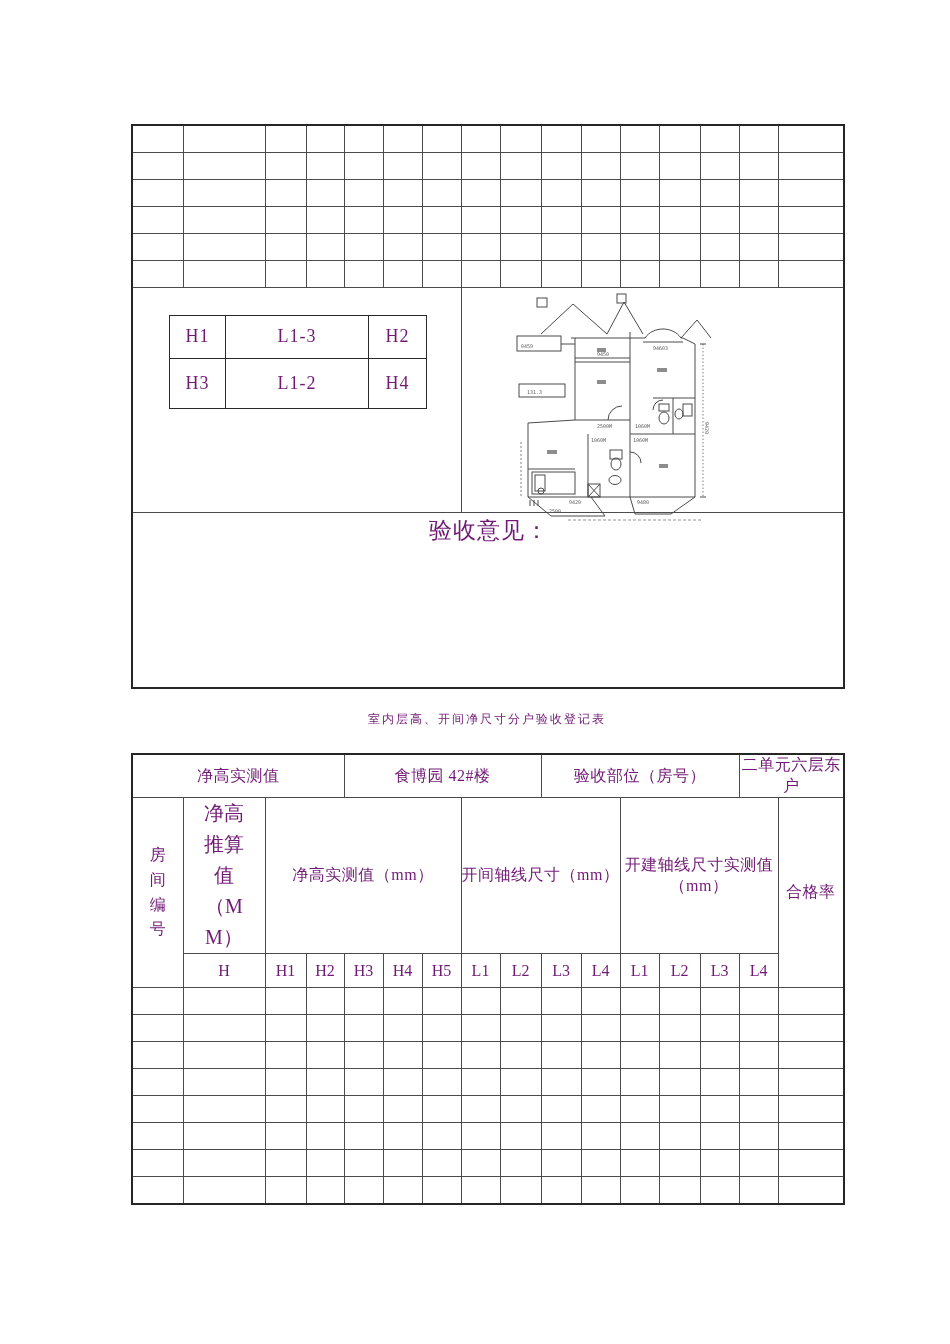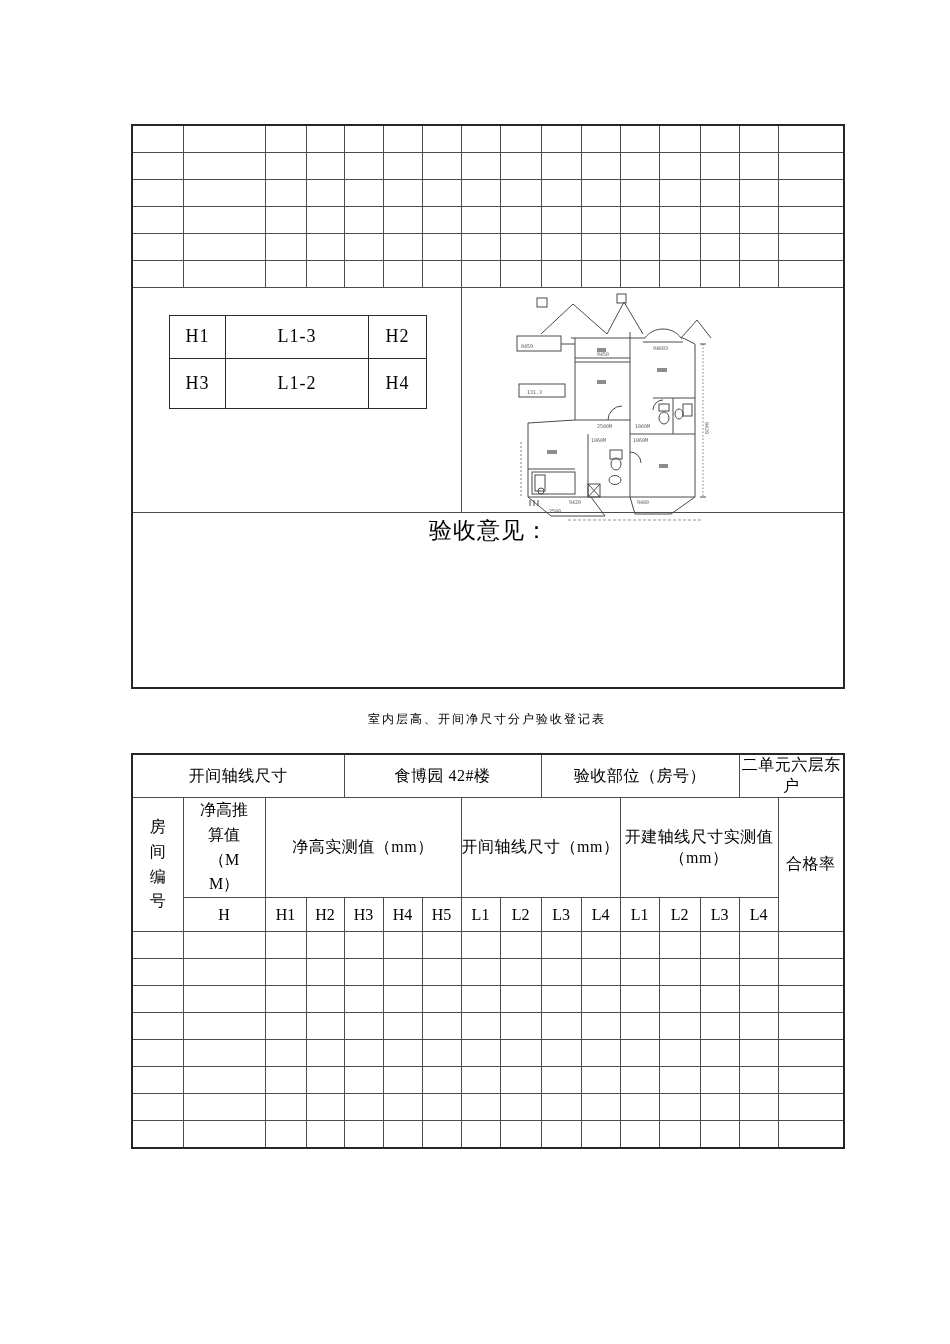--- a/index.html
+++ b/index.html
@@ -1,21 +1,21 @@
 <!DOCTYPE html>
 <html><head>
 <meta charset="utf-8">
 <style>
   html,body{margin:0;padding:0;background:#ffffff;}
   .page{
     position:relative;
     width:950px;height:1344px;
     background:#ffffff;
     font-family:"Liberation Serif","DejaVu Serif",serif;
-    color:#000000;
+    color:#701a75;
     overflow:hidden;
   }
   table.sheet{
     position:absolute;
     border-collapse:collapse;
     table-layout:fixed;
     border:2px solid #262626;
   }
   table.sheet td{
     border:1px solid #4b4b4b;
@@ -56,21 +56,21 @@
   .vtext{
     width:18px;margin:16px auto;
     word-break:break-all;
     line-height:1.55;
     font-size:16px;
   }
   .wrapnarrow{
     width:52px;margin:0 auto;
     word-break:break-all;
     line-height:1.55;
-    font-size:16px;
+    font-size:20px;
   }
   .hdr{font-size:17px;letter-spacing:0.5px;}
   .sub{font-size:15px;}
   svg.floorplan{position:absolute;left:513px;top:292px;}
   svg.floorplan path, svg.floorplan rect.ln, svg.floorplan line, svg.floorplan ellipse, svg.floorplan circle{
     fill:none;stroke:#4a4a4a;stroke-width:1;
   }
   svg.floorplan text{
     font-family:"DejaVu Sans Mono",monospace;
     font-size:5px;fill:#5d5d5d;
@@ -331,21 +331,21 @@
         <col style="width:40px">
         <col style="width:39px">
         <col style="width:39px">
       <col style="width:41px">
         <col style="width:39px">
         <col style="width:39px">
         <col style="width:66px">
     </colgroup>
     <tbody>
       <tr style="height:26px">
-        <td colspan="4" class="hdr">开间轴线尺寸</td>
+        <td colspan="4" class="hdr">净高实测值</td>
         <td colspan="5" class="hdr">食博园 42#楼</td>
         <td colspan="5" class="hdr">验收部位（房号）</td>
         <td colspan="2" class="hdr">二单元六层东户</td>
       </tr>
       <tr style="height:85px">
         <td rowspan="2">
           <div class="vtext">房间编号</div>
         </td>
         <td>
           <div class="wrapnarrow">净高推算值（MM）</div>

